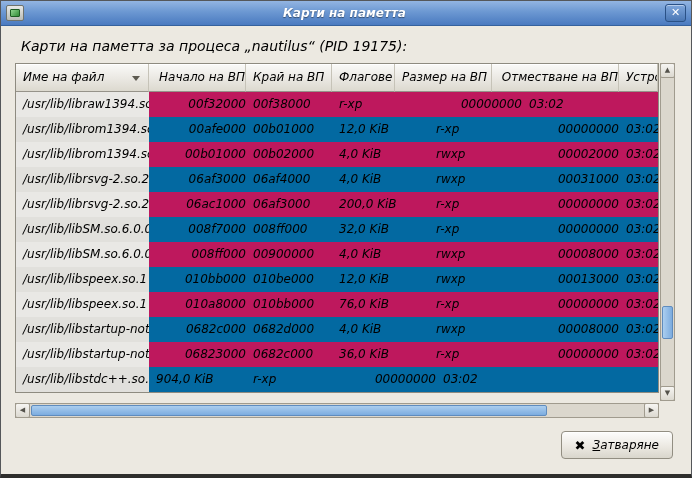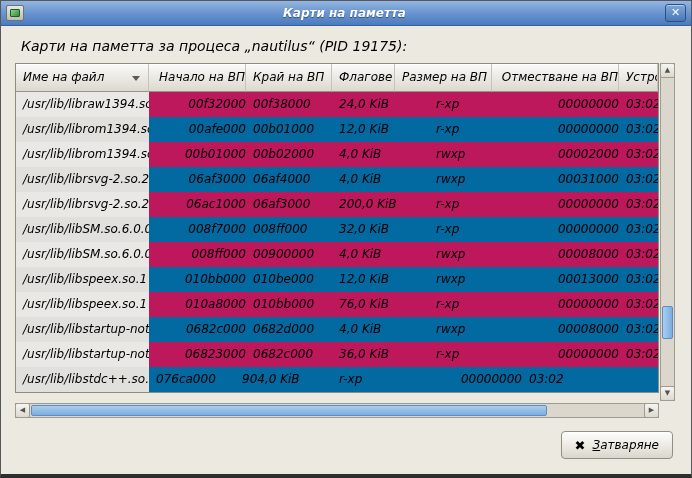--- a/index.html
+++ b/index.html
@@ -151,21 +151,20 @@
           <div class="header-cell c4"><span>Флагове</span></div>
           <div class="header-cell c3"><span>Размер на ВП</span></div>
           <div class="header-cell c5"><span>Отместване на ВП</span></div>
           <div class="header-cell c6"><span>Устройство</span></div>
         </div>
       <div class="tbody">
           <div class="row odd">
             <div class="cell c0">/usr/lib/libraw1394.so</div>
             <div class="cell c1">00f32000</div>
             <div class="cell c2">00f38000</div>
-            <div class="cell c3">24,0 KiB</div>
             <div class="cell c4">r-xp</div>
             <div class="cell c5">00000000</div>
             <div class="cell c6">03:02</div>
           </div>
           <div class="row even">
             <div class="cell c0">/usr/lib/librom1394.so</div>
             <div class="cell c1">00afe000</div>
             <div class="cell c2">00b01000</div>
             <div class="cell c3">12,0 KiB</div>
             <div class="cell c4">r-xp</div>
@@ -248,21 +247,20 @@
             <div class="cell c0">/usr/lib/libstartup-noti</div>
             <div class="cell c1">06823000</div>
             <div class="cell c2">0682c000</div>
             <div class="cell c3">36,0 KiB</div>
             <div class="cell c4">r-xp</div>
             <div class="cell c5">00000000</div>
             <div class="cell c6">03:02</div>
           </div>
           <div class="row even">
             <div class="cell c0">/usr/lib/libstdc++.so.6</div>
-            <div class="cell c2">076ca000</div>
             <div class="cell c3">904,0 KiB</div>
             <div class="cell c4">r-xp</div>
             <div class="cell c5">00000000</div>
             <div class="cell c6">03:02</div>
           </div>
         </div>
     </div>
 
     <div class="vscroll">
       <div class="sb-btn sb-up">▲</div>

